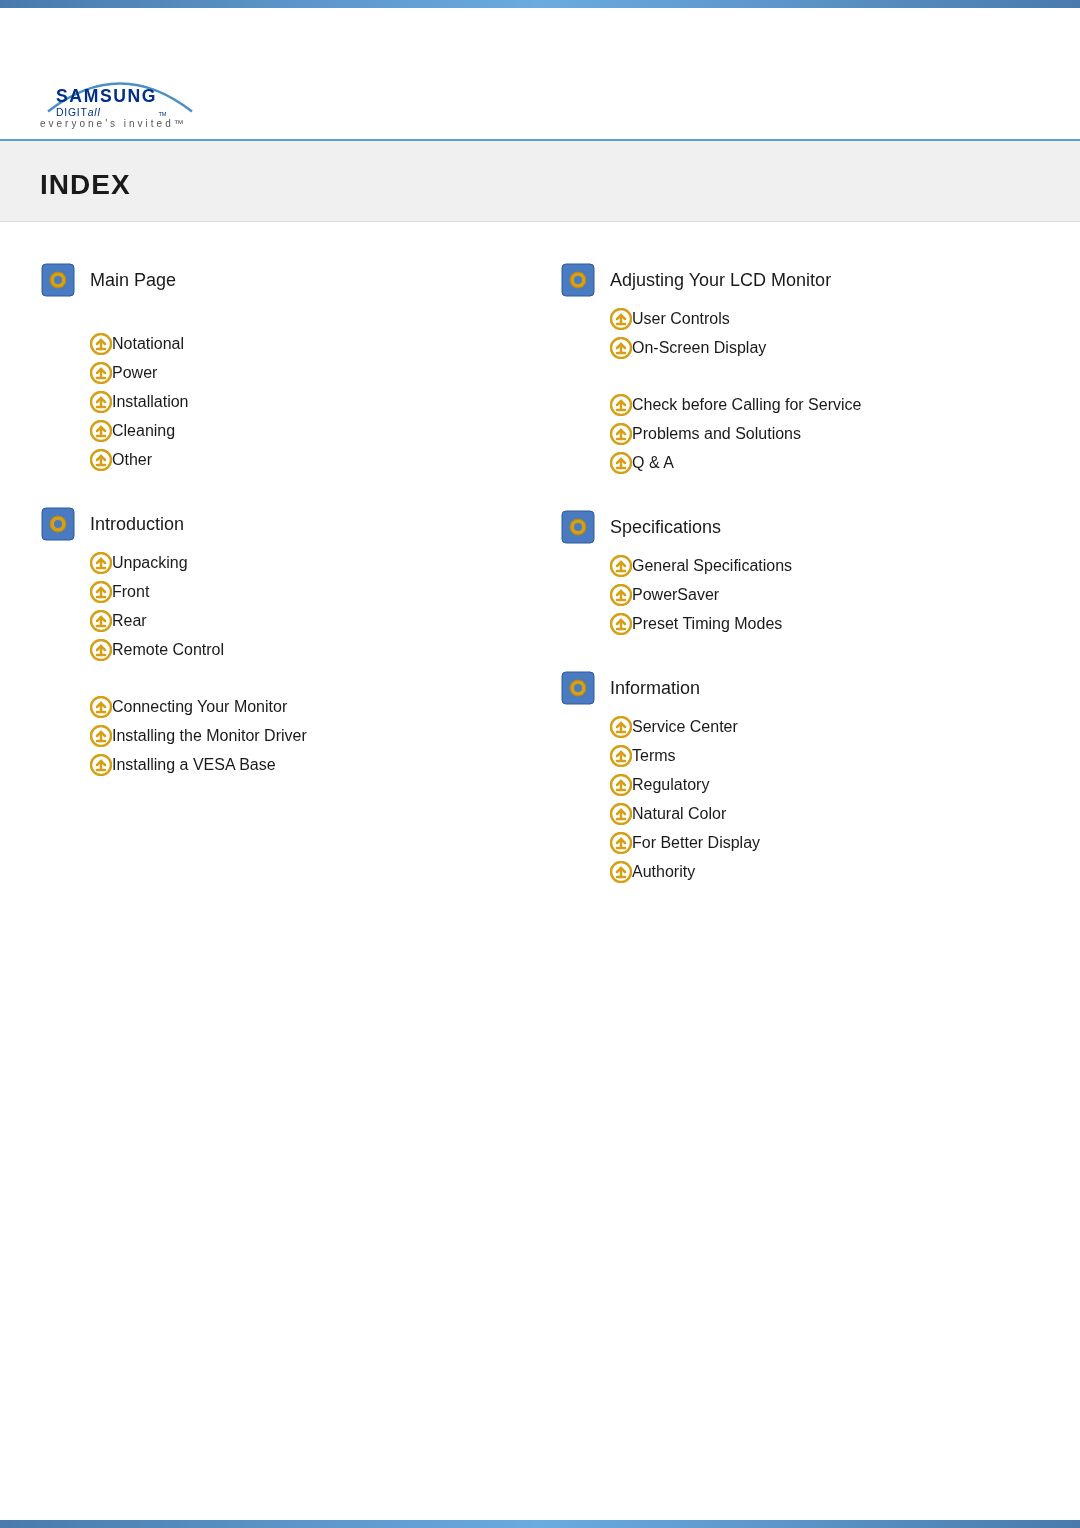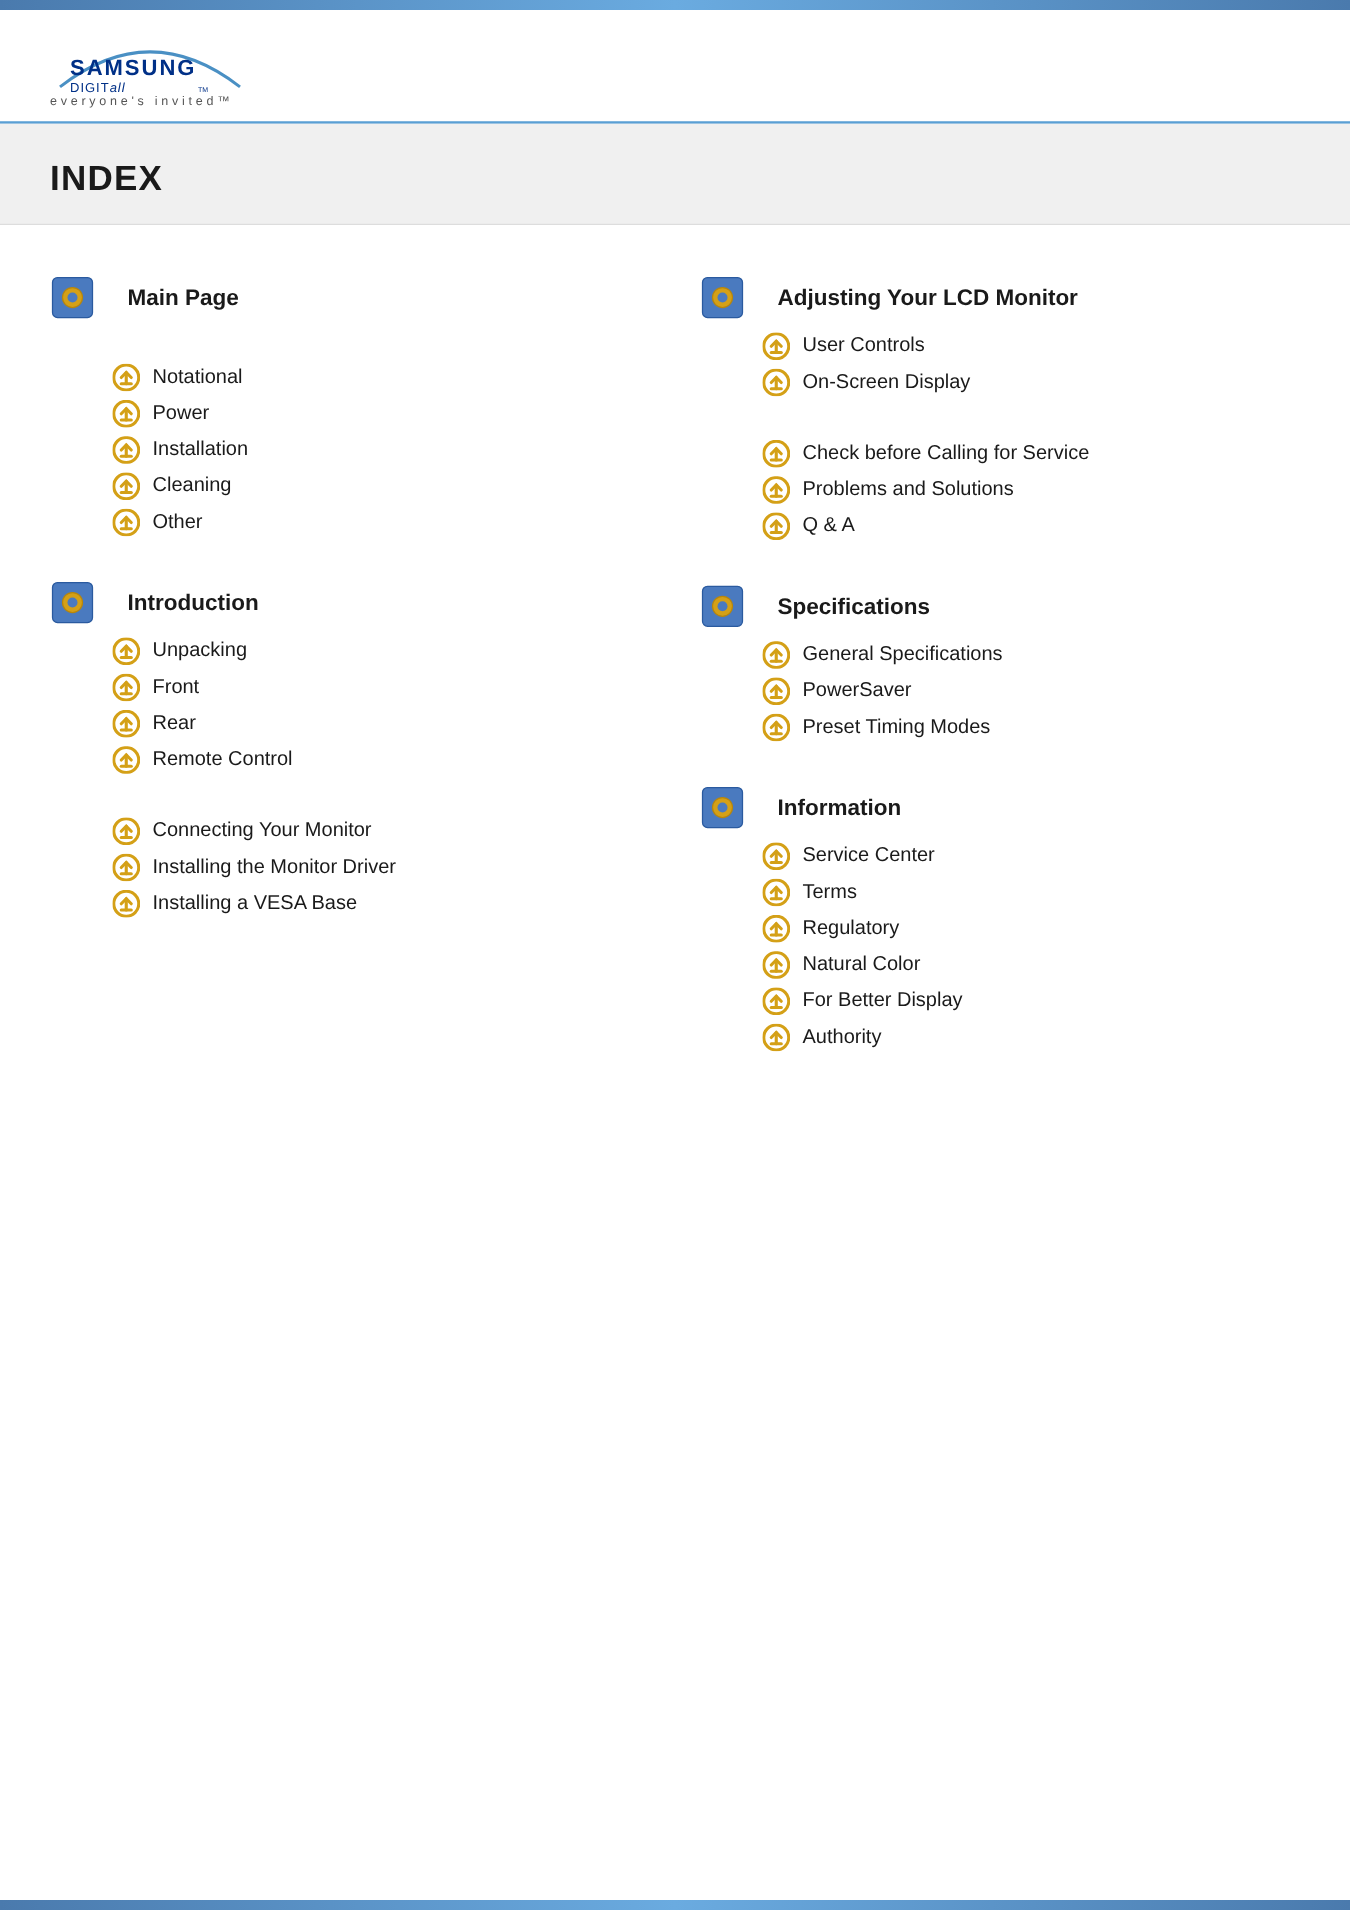--- a/index.html
+++ b/index.html
@@ -15,20 +15,21 @@
     .top-bar {
       height: 8px;
       background: linear-gradient(to right, #4a7aad, #6aabe0, #4a7aad);
       width: 100%;
     }
 
     
     .header {
       padding: 18px 40px 10px 40px;
       border-bottom: 2px solid #5a9fd4;
+      margin-top: 42px;
     }
 
     .logo-container {
       display: flex;
       flex-direction: column;
     }
 
     .logo-arc {
       width: 160px;
       height: 55px;
@@ -83,34 +84,33 @@
     }
 
     .main-icon {
       width: 36px;
       height: 36px;
       flex-shrink: 0;
     }
 
     .main-item-label {
       font-size: 18px;
-      font-weight: bold;
+      font-weight: normal;
       color: #1a1a1a;
-      margin-left: 12px;
     }
 
     
     .sub-items {
       margin-left: 50px;
     }
 
     .sub-item {
       display: flex;
       align-items: center;
-      gap: 10px;
+      gap: 0;
       margin-bottom: 7px;
       cursor: pointer;
     }
 
     .sub-icon {
       width: 22px;
       height: 22px;
       flex-shrink: 0;
     }
 

